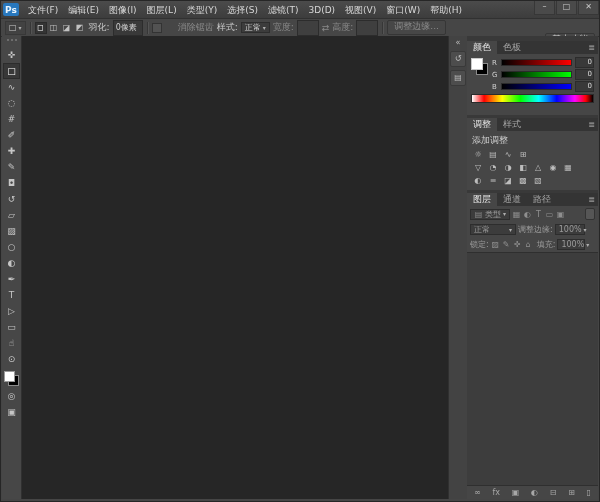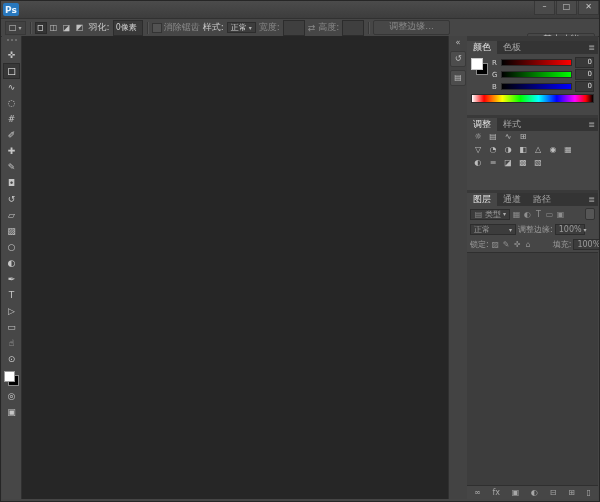--- a/index.html
+++ b/index.html
@@ -24,25 +24,25 @@
     border:1px solid #383838;background:#424242;font-size:8px;}
   .caret{font-size:6px;color:#aeaeae;line-height:1;}
   .mode-group{display:flex;gap:1px;}
   .mode-btn{width:12px;height:12px;font-size:8px;line-height:12px;text-align:center;color:#c2c2c2;}
   .mode-btn.active{background:#343434;box-shadow:inset 0 0 0 1px #2b2b2b;color:#fff;}
   .opt-label{white-space:nowrap;}
   .opt-label.disabled,.disabled{color:#8a8a8a;}
   .opt-input{width:30px;height:16px;background:#393939;border:1px solid #2c2c2c;color:#cfcfcf;
     font-size:8px;padding:0 2px;font-family:inherit;box-sizing:border-box;}
   .opt-input:disabled{background:#3f3f3f;color:#8a8a8a;}
-  .chk{display:flex;align-items:center;gap:2px;color:#8a8a8a;white-space:nowrap;}
+  .chk{display:flex;align-items:center;gap:16px;color:#8a8a8a;white-space:nowrap;}
   .chk .box{width:8px;height:8px;background:#525252;border:1px solid #333;}
   .dd{display:flex;align-items:center;gap:2px;height:11px;padding:0 3px;background:#3c3c3c;
     border:1px solid #2d2d2d;font-size:8px;color:#cfcfcf;box-sizing:border-box;white-space:nowrap;}
-  .btn{height:13px;line-height:11px;padding:0 15px;background:#474747;border:1px solid #363636;
+  .btn{height:13px;line-height:11px;padding:0 6px;background:#474747;border:1px solid #363636;
     border-radius:2px;font-size:9px;white-space:nowrap;}
   .workspace-btn{margin-left:auto;color:#d2d2d2;margin-top:26px;}
   
   .main{position:absolute;top:35px;left:1px;right:1px;bottom:2px;display:flex;}
   .toolbar{width:19px;background:#474747;border-right:1px solid #303030;display:flex;
     flex-direction:column;align-items:center;padding-top:2px;flex:none;}
   .gripper{width:10px;height:3px;border-top:2px dotted #6d6d6d;margin:1px 0 3px;}
   .toolcol{display:flex;flex-direction:column;align-items:center;}
   .tool-btn{width:17px;height:16px;font-size:9px;line-height:16px;text-align:center;color:#c6c6c6;}
   .tool-btn.active{background:#383838;color:#fff;box-shadow:inset 0 0 0 1px #2c2c2c;}
@@ -103,20 +103,33 @@
     padding:0 7px;font-size:8px;color:#a8a8a8;flex:none;}
   .lp-bottom .b-icon{line-height:13px;}
 </style>
 </head>
 <body>
 
 <div class="window">
 
   <div class="titlebar">
     <div class="logo">Ps</div>
+    <div class="menubar">
+        <div class="menu-item">文件(F)</div>
+        <div class="menu-item">编辑(E)</div>
+        <div class="menu-item">图像(I)</div>
+        <div class="menu-item">图层(L)</div>
+        <div class="menu-item">类型(Y)</div>
+        <div class="menu-item">选择(S)</div>
+        <div class="menu-item">滤镜(T)</div>
+        <div class="menu-item">3D(D)</div>
+        <div class="menu-item">视图(V)</div>
+        <div class="menu-item">窗口(W)</div>
+        <div class="menu-item">帮助(H)</div>
+      </div>
     <div class="win-controls">
       <div class="win-btn">–</div>
       <div class="win-btn">□</div>
       <div class="win-btn">✕</div>
     </div>
   </div>
 
   <div class="optionsbar">
     <div class="tool-preset">
       <span>□</span>
@@ -234,20 +247,21 @@
       </section>
 
       <section class="panel adjustments-panel">
         <div class="tabs">
           <div class="tabset">
               <div class="tab active">调整</div>
               <div class="tab">样式</div>
             </div>
           <span class="panel-menu">≣</span>
         </div>
+        <div class="adj-title">添加调整</div>
         <div class="adj-row">
             <div class="adj-icon">☼</div>
             <div class="adj-icon">▤</div>
             <div class="adj-icon">∿</div>
             <div class="adj-icon">⊞</div>
           </div>
         <div class="adj-row">
             <div class="adj-icon">▽</div>
             <div class="adj-icon">◔</div>
             <div class="adj-icon">◑</div>
@@ -304,21 +318,21 @@
         </div>
 
         <div class="lp-row">
           <span class="lp-label">锁定:</span>
           <div class="lock-icons">
               <span class="lock-icon">▨</span>
               <span class="lock-icon">✎</span>
               <span class="lock-icon">✜</span>
               <span class="lock-icon">⌂</span>
             </div>
-          <span class="lp-label" style="margin-left:18px">填充:</span>
+          <span class="lp-label" style="margin-left:2px">填充:</span>
           <div class="dd val-dd" style="width:28px">
             <span>100%</span>
             <span class="caret">▾</span>
           </div>
         </div>
 
         <div class="layer-list"></div>
 
         <div class="lp-bottom">
             <span class="b-icon">∞</span>

